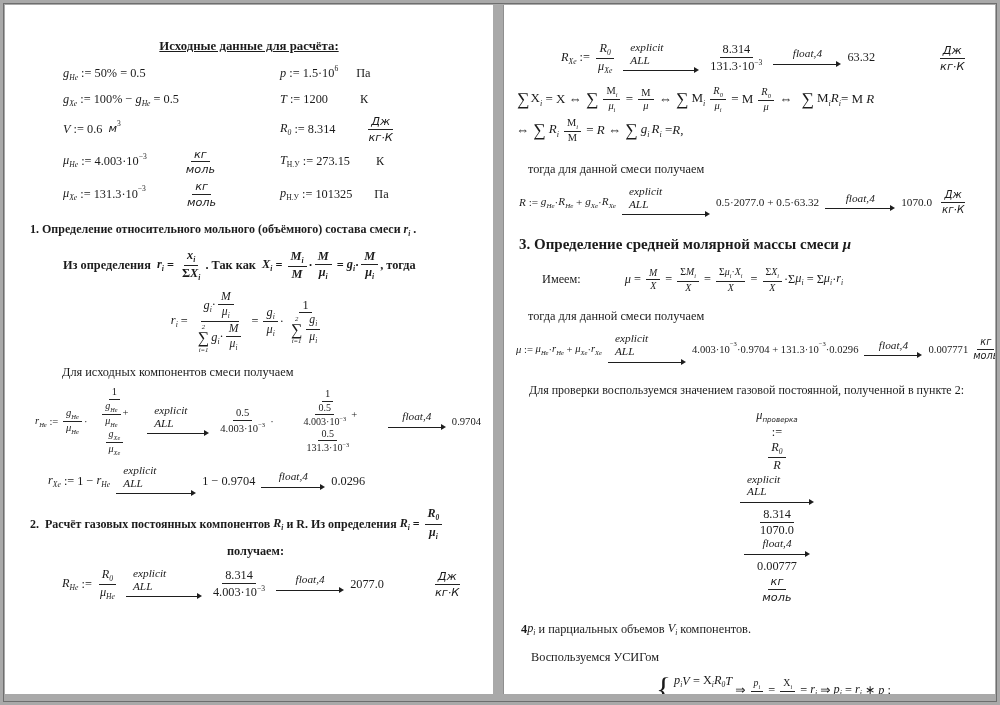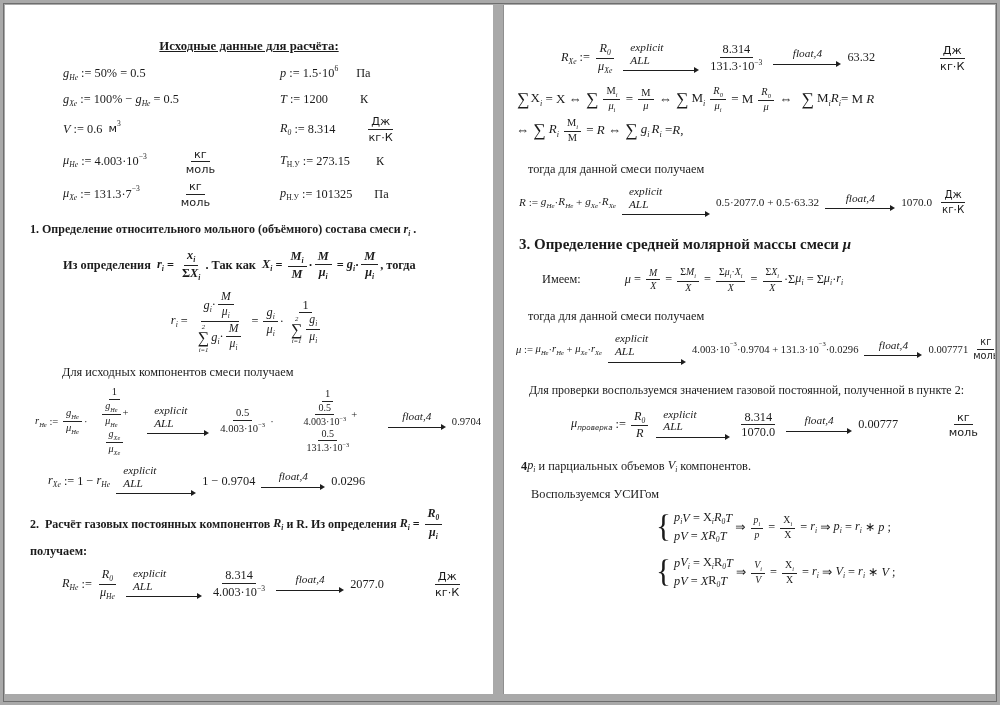--- a/index.html
+++ b/index.html
@@ -19,21 +19,21 @@
   .fline>sup{align-self:center;transform:translateY(-5px);}
   .center{justify-content:center;}
   .sm{font-size:10.6px;}
   .md{font-size:11.2px;}
   .mv{display:inline-block;white-space:pre;}
   .it{font-style:italic;}
   sub{font-size:0.62em;font-style:italic;}
   sup{font-size:0.62em;}
   sub.sr{font-style:normal;}
   sub.su{font-style:italic;font-family:"DejaVu Sans",sans-serif;font-size:0.58em;}
-  .unit{font-family:"DejaVu Sans",sans-serif;font-size:0.92em;}
+  .unit{font-family:"DejaVu Sans",sans-serif;font-style:italic;font-size:0.92em;}
   .frac{display:inline-flex;flex-direction:column;align-items:center;text-align:center;
         vertical-align:middle;margin:0 2px;line-height:1.2;}
   .frac .fn{border-bottom:1.1px solid #222;padding:0 3px;display:block;}
   .frac .fd{padding:0 3px;display:block;}
   .frac .frac{font-size:0.95em;}
   .tf .frac{font-size:0.8em;}
   .bigop{font-size:1.35em;line-height:1;margin:0 1px;}
   .sum{display:inline-flex;flex-direction:column;align-items:center;vertical-align:middle;line-height:1;margin:0 2px;}
   .sum .lim{font-size:0.55em;font-style:italic;line-height:1.1;}
   .sum .sig{font-size:1.3em;line-height:0.95;}
@@ -108,21 +108,21 @@
         </span>
       </div>
       <div class="gcell fline">
         <span class="mv it"><span>T</span><sub class="sr">Н.У</sub></span>
         <span class="mt"> := 273.15</span>
         <span style="display: inline-block; width: 26px;"></span>
         <span class="mt">К</span>
       </div>
       <div class="gcell fline">
         <span class="mv it"><span>μ</span><sub>Xe</sub></span>
-        <span class="mt"> := 131.3·7</span>
+        <span class="mt"> := 131.3·10</span>
         <sup>−3</sup>
         <span style="display: inline-block; width: 36px;"></span>
         <span class="frac">
           <span class="fn"><span class="unit">кг</span></span>
           <span class="fd"><span class="unit">моль</span></span>
         </span>
       </div>
       <div class="gcell fline">
         <span class="mv it"><span>p</span><sub class="sr">Н.У</sub></span>
         <span class="mt"> := 101325</span>
@@ -272,21 +272,21 @@
       <span class="mt">2.  Расчёт газовых постоянных компонентов </span>
       <span class="mv it"><span>R</span><sub>i</sub></span>
       <span class="mt"> и R. Из определения </span>
       <span class="mv it"><span>R</span><sub>i</sub></span>
       <span class="mt"> = </span>
       <span class="frac">
         <span class="fn"><span class="mv it"><span>R</span><sub>0</sub></span></span>
         <span class="fd"><span class="mv it"><span>μ</span><sub>i</sub></span></span>
       </span>
     </div>
-  <div class="para bold" style="margin:2px 0 0 13px;">получаем:</div>
+  <div class="para bold" style="margin:2px 0 0 13px;text-align:center;">получаем:</div>
   <div class="fline" style="margin:8px 0 0 45px;">
       <span class="mv it"><span>R</span><sub>He</sub></span>
       <span class="mt"> := </span>
       <span class="frac">
         <span class="fn"><span class="mv it"><span>R</span><sub>0</sub></span></span>
         <span class="fd"><span class="mv it"><span>μ</span><sub>He</sub></span></span>
       </span>
       <span class="arr" style="min-width: 76px;">
         <span class="atop la">
           <span>explicit</span>
@@ -503,21 +503,21 @@
         <span class="aline"></span>
       </span>
       <span class="mt">0.007771</span>
       <span style="display: inline-block; width: 5px;"></span>
       <span class="frac">
         <span class="fn"><span class="unit">кг</span></span>
         <span class="fd"><span class="unit">моль</span></span>
       </span>
     </div>
   <div class="para" style="margin:16px 0 0 13px;font-size:12px;">Для проверки воспользуемся значением газовой постоянной, полученной в пункте 2:</div>
-  <div class="fline" style="margin:10px 0 0 55px;">
+  <div class="fline" style="margin:10px 0 0 55px;flex-direction:column;">
       <span class="mv it"><span>μ</span><sub class="su">проверка</sub></span>
       <span class="mt"> := </span>
       <span class="frac">
         <span class="fn"><span class="mv it"><span>R</span><sub>0</sub></span></span>
         <span class="fd"><span class="mv it"><span>R</span></span></span>
       </span>
       <span class="arr" style="min-width: 74px;">
         <span class="atop la">
           <span>explicit</span>
           <span>ALL</span>

